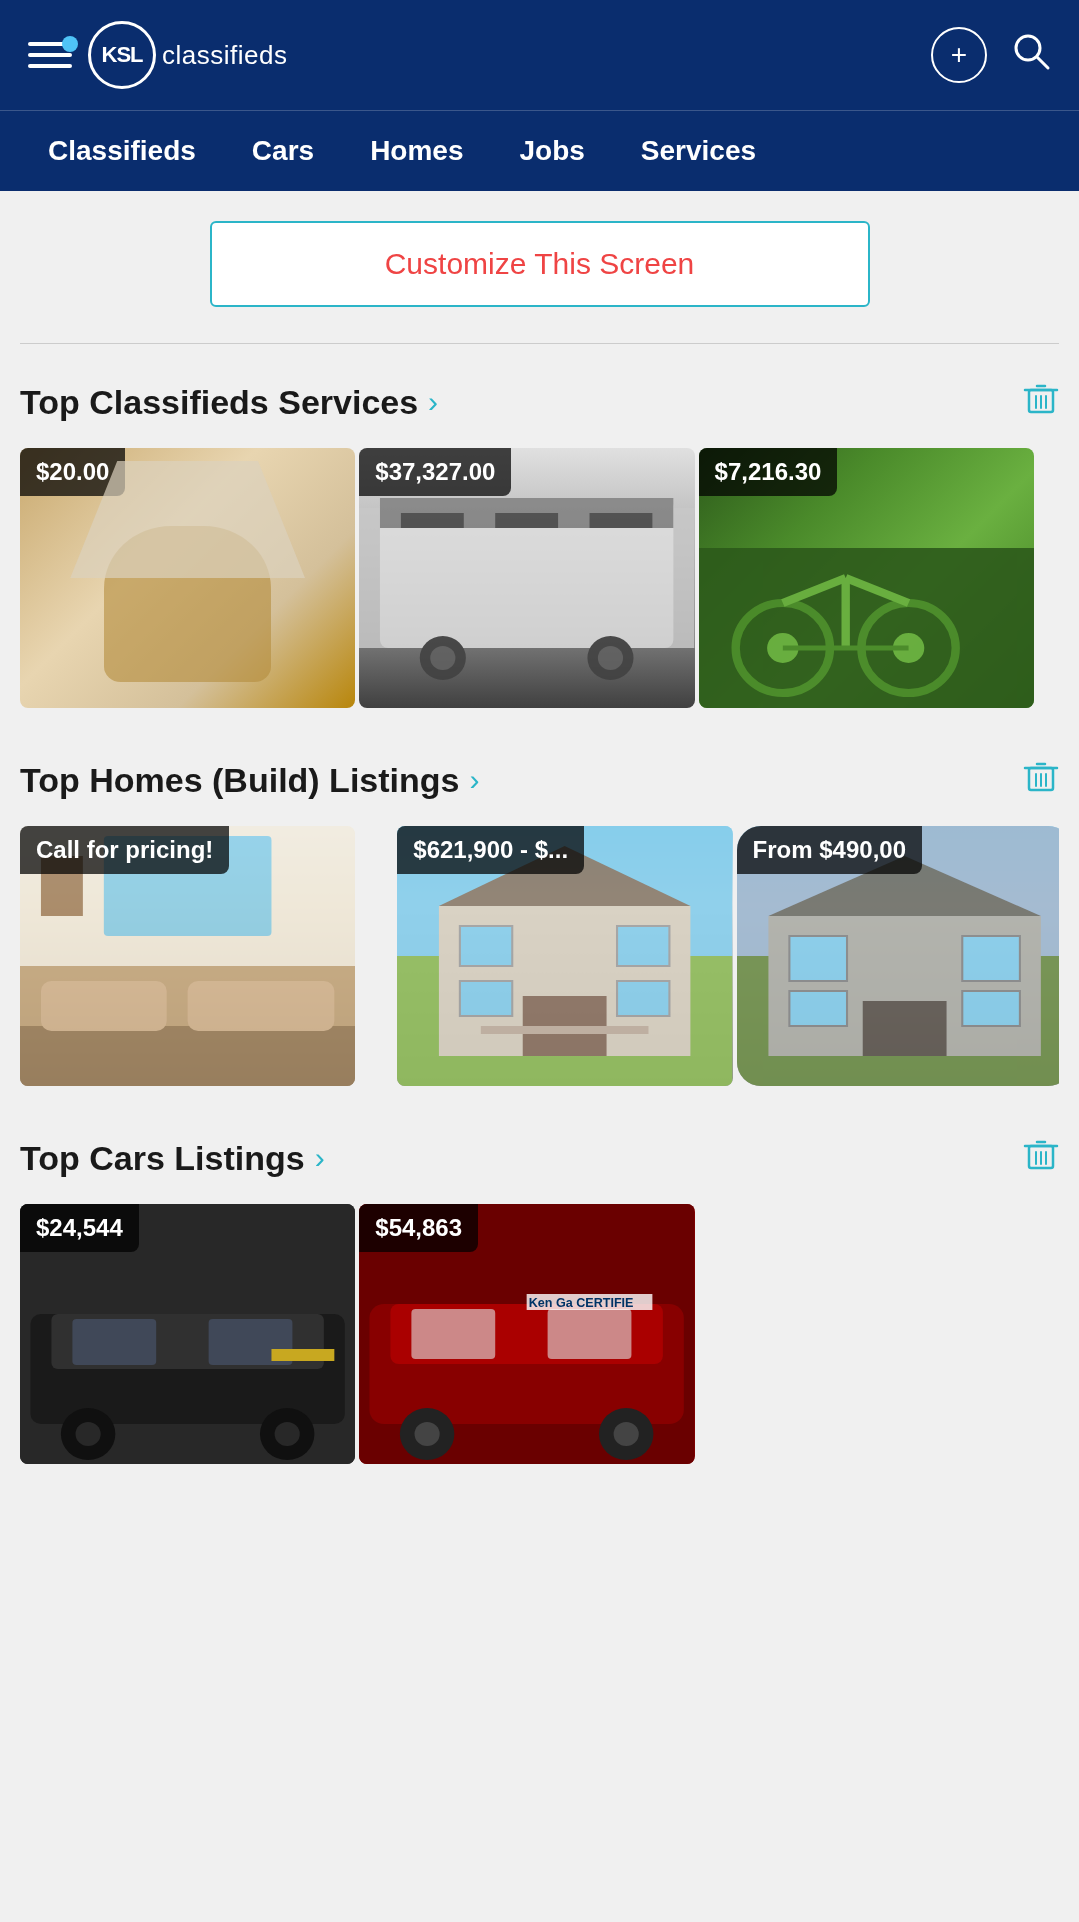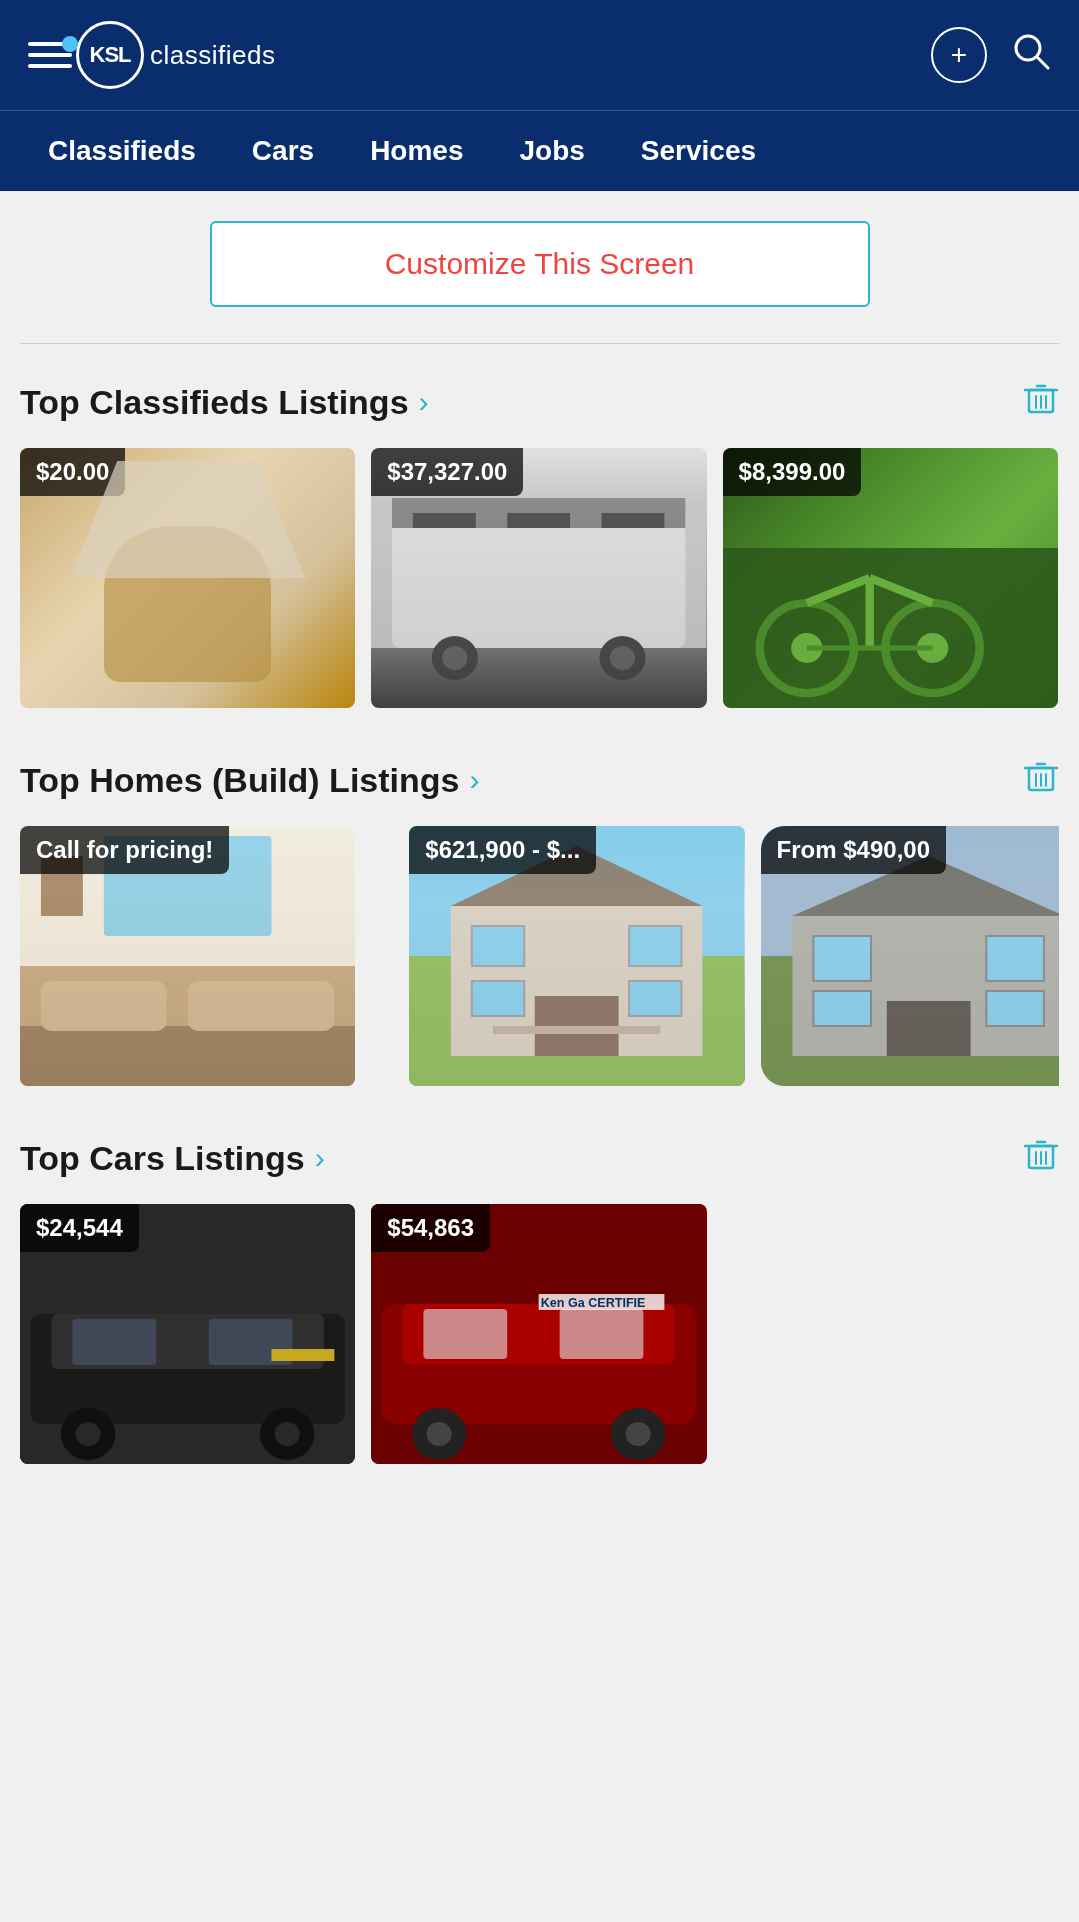--- a/index.html
+++ b/index.html
@@ -19,21 +19,21 @@
       padding: 0 28px;
       height: 110px;
       display: flex;
       align-items: center;
       justify-content: space-between;
     }
 
     .header-left {
       display: flex;
       align-items: center;
-      gap: 4px;
+      gap: 16px;
     }
 
     .hamburger {
       display: flex;
       flex-direction: column;
       gap: 7px;
       cursor: pointer;
       position: relative;
     }
 
@@ -195,21 +195,21 @@
 
     .trash-icon {
       color: #2bb5c8;
       font-size: 34px;
       cursor: pointer;
     }
 
     
     .listings-row {
       display: flex;
-      gap: 16px;
+      gap: 4px;
       overflow: hidden;
     }
 
     .listing-card {
       flex: 0 0 calc(33.33% - 11px);
       position: relative;
       border-radius: 8px;
       overflow: hidden;
       height: 260px;
       background: #888;
@@ -323,21 +323,21 @@
 
   <div class="customize-btn-wrapper">
     <button class="customize-btn">Customize This Screen</button>
   </div>
 
   <div class="divider"></div>
 
   <section class="section">
     <div class="section-header">
       <div class="section-title-row">
-        <span class="section-title">Top Classifieds Listings</span>
+        <span class="section-title">Top Classifieds Services</span>
         <span class="section-chevron">›</span>
       </div>
       <span class="trash-icon">
         <svg width="36" height="36" viewBox="0 0 36 36" fill="none">
           <rect x="6" y="10" width="24" height="22" rx="2" stroke="#2bb5c8" stroke-width="2.5" fill="none"></rect>
           <line x1="2" y1="10" x2="34" y2="10" stroke="#2bb5c8" stroke-width="2.5" stroke-linecap="round"></line>
           <line x1="14" y1="6" x2="22" y2="6" stroke="#2bb5c8" stroke-width="2.5" stroke-linecap="round"></line>
           <line x1="13" y1="16" x2="13" y2="28" stroke="#2bb5c8" stroke-width="2" stroke-linecap="round"></line>
           <line x1="18" y1="16" x2="18" y2="28" stroke="#2bb5c8" stroke-width="2" stroke-linecap="round"></line>
           <line x1="23" y1="16" x2="23" y2="28" stroke="#2bb5c8" stroke-width="2" stroke-linecap="round"></line>
@@ -371,21 +371,21 @@
           <rect x="0" y="100" width="320" height="160" fill="#2d5a1b"></rect>
           <circle cx="80" cy="200" r="45" fill="none" stroke="#4a8a2a" stroke-width="8"></circle>
           <circle cx="80" cy="200" r="15" fill="#6ab040"></circle>
           <circle cx="200" cy="200" r="45" fill="none" stroke="#4a8a2a" stroke-width="8"></circle>
           <circle cx="200" cy="200" r="15" fill="#6ab040"></circle>
           <line x1="80" y1="155" x2="140" y2="130" stroke="#6ab040" stroke-width="8"></line>
           <line x1="200" y1="155" x2="140" y2="130" stroke="#6ab040" stroke-width="8"></line>
           <line x1="140" y1="130" x2="140" y2="200" stroke="#6ab040" stroke-width="8"></line>
           <line x1="80" y1="200" x2="200" y2="200" stroke="#4a8a2a" stroke-width="5"></line>
         </svg>
-        <span class="listing-price-badge">$8,399.00</span>
+        <span class="listing-price-badge">$7,216.30</span>
       </div>
     </div>
   </section>
 
   <section class="section">
     <div class="section-header">
       <div class="section-title-row">
         <span class="section-title">Top Homes (Build) Listings</span>
         <span class="section-chevron">›</span>
       </div>

